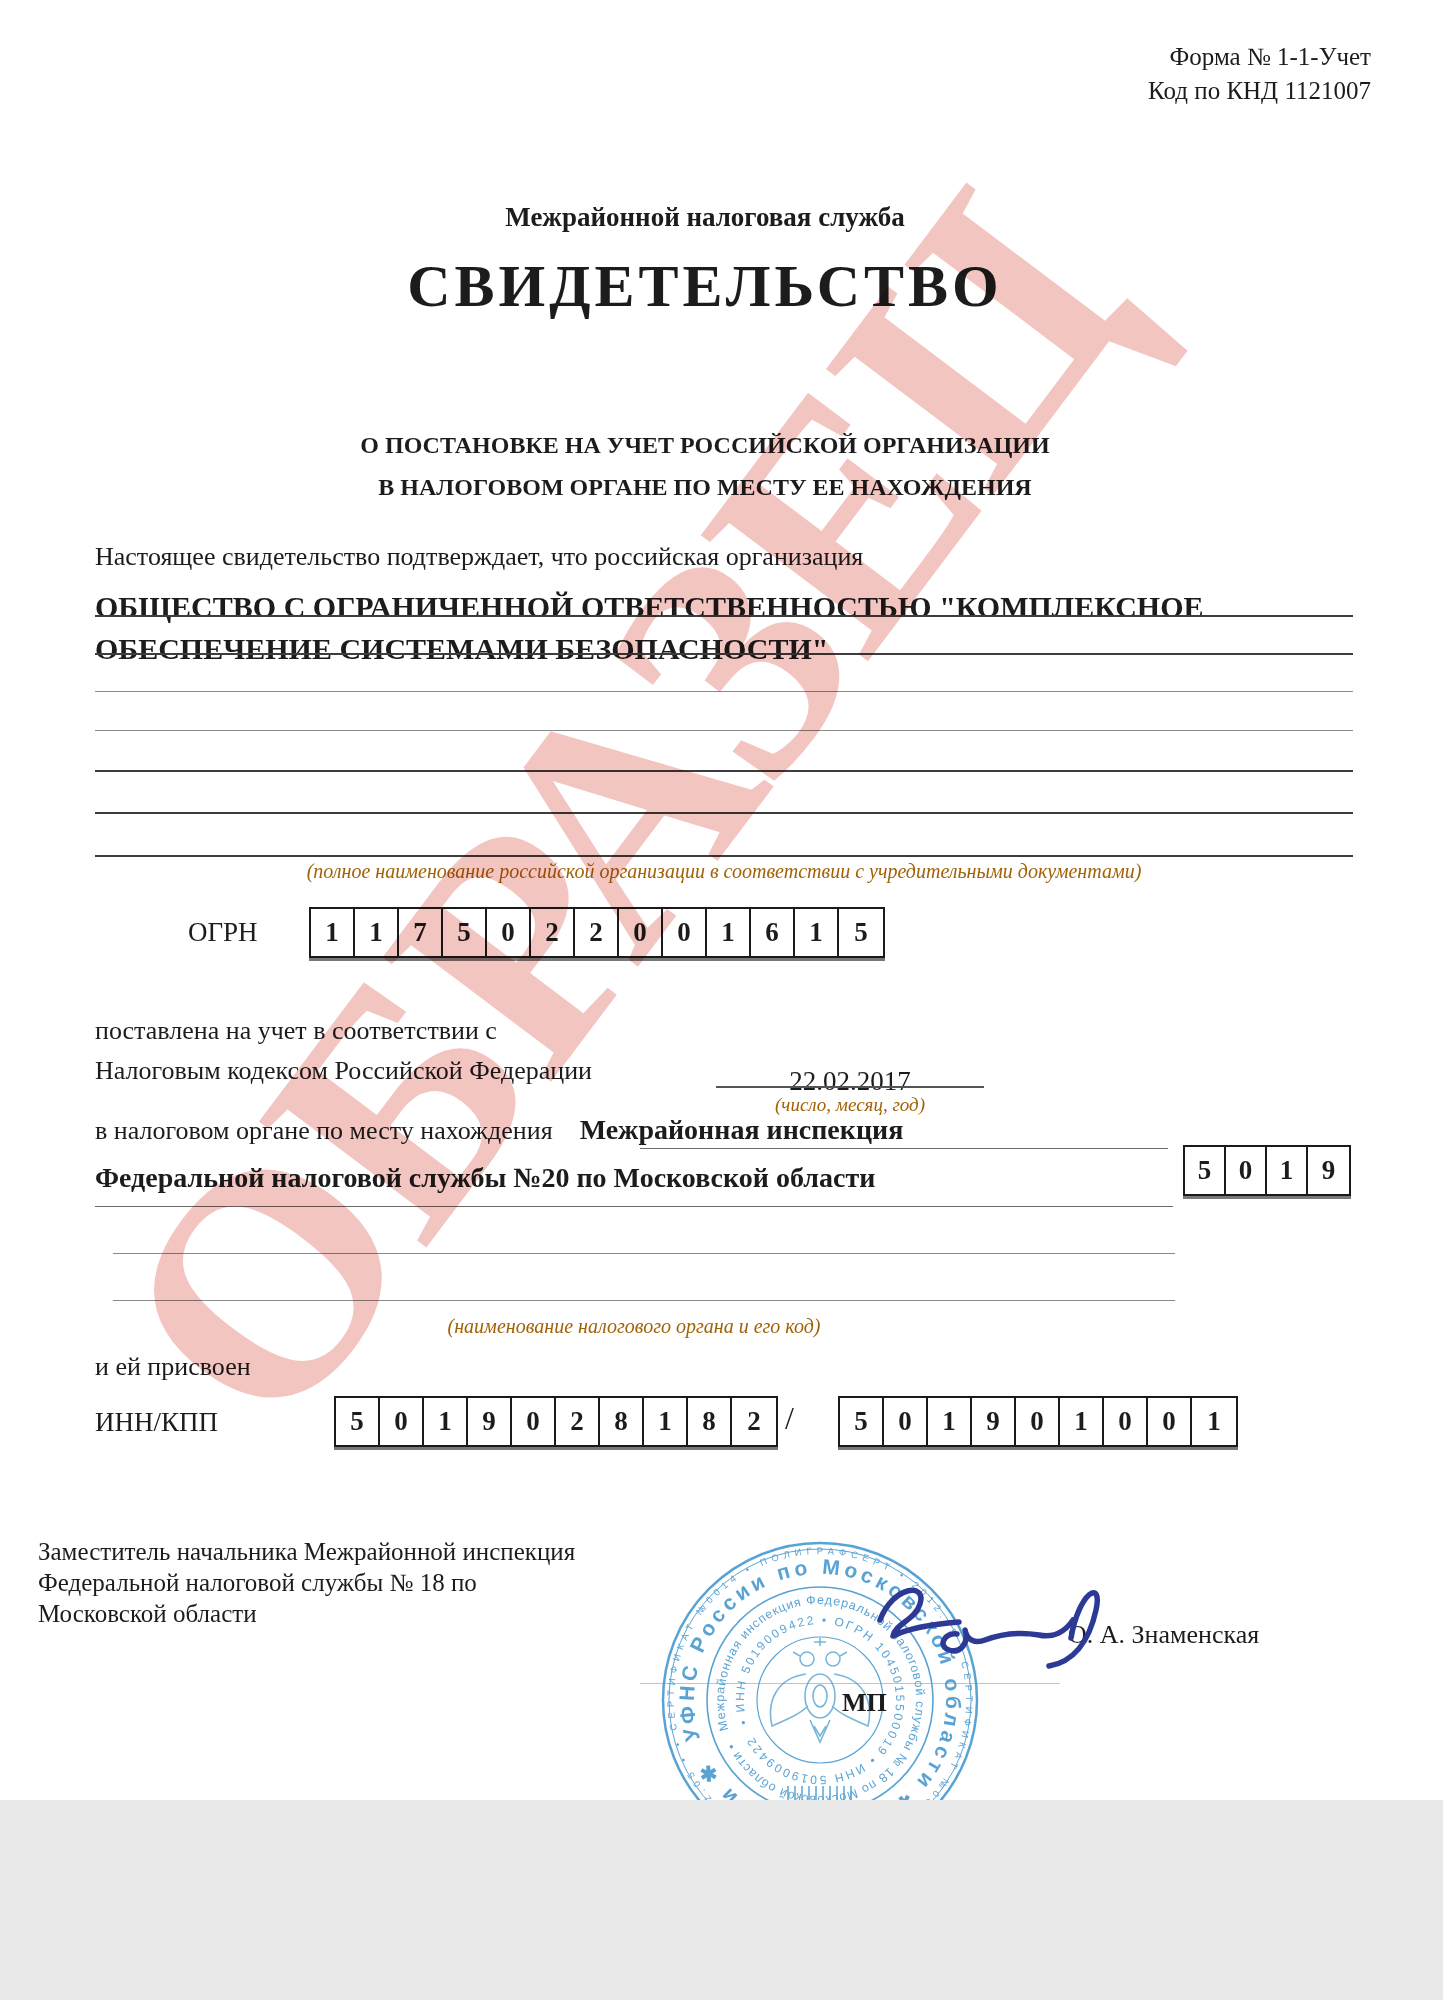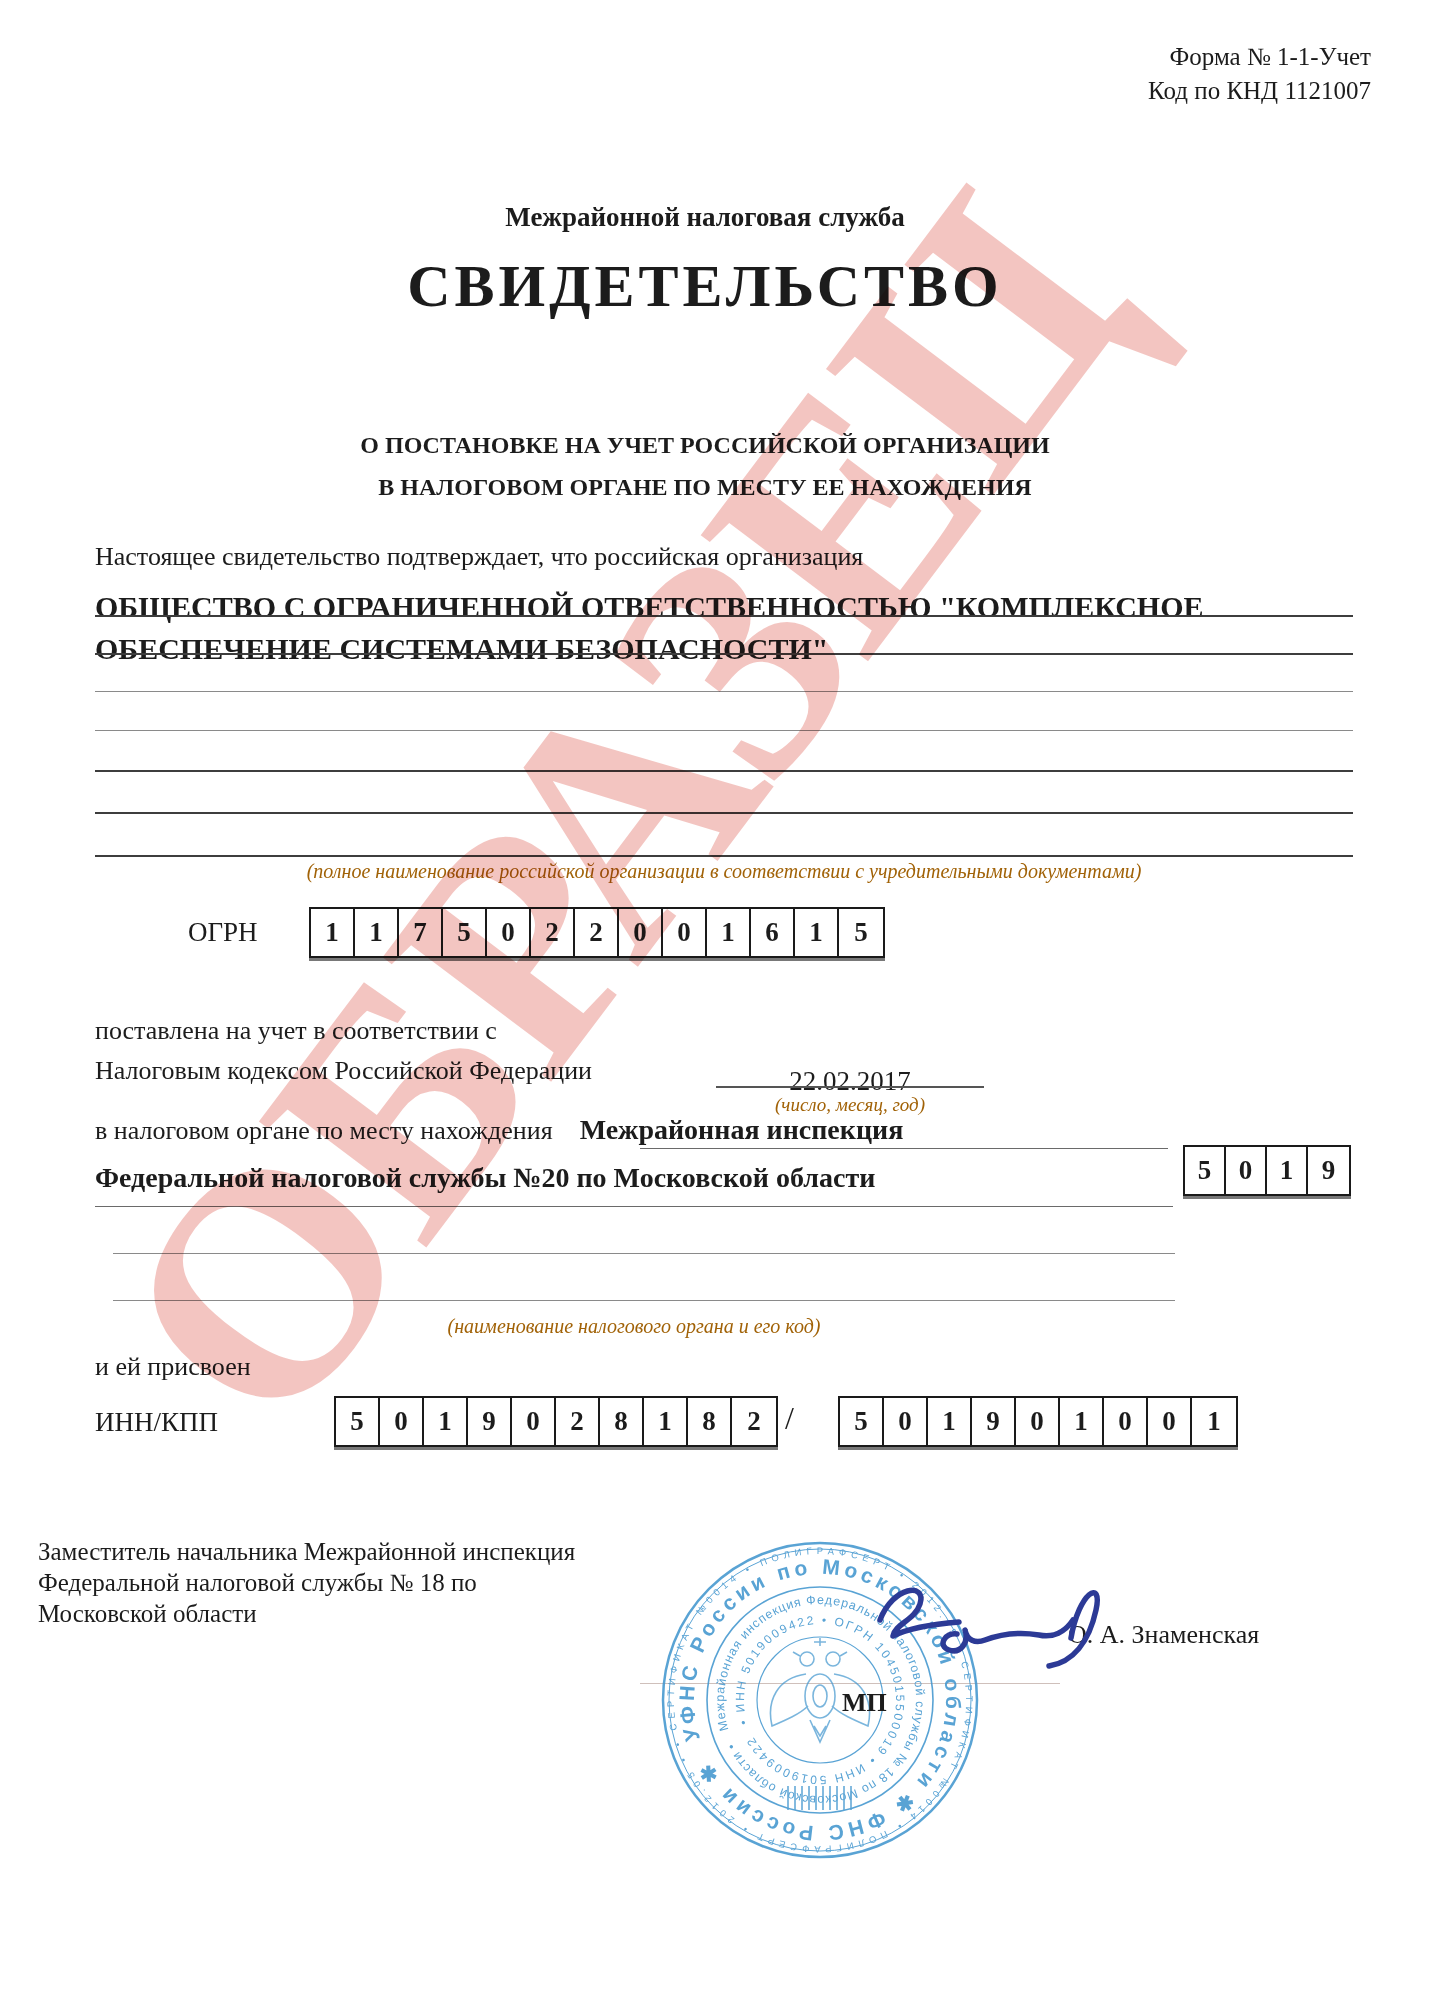--- a/index.html
+++ b/index.html
@@ -1,17 +1,17 @@
 <!DOCTYPE html>
 <html><head>
 <meta charset="utf-8">
 <style>
   html,body{margin:0;padding:0;background:#e8e8e8;}
   .page{
-    position:relative; width:1443px; height:2000px; margin:0 auto;
+    position:relative; width:1443px; height:1800px; margin:0 auto;
     background:#ffffff; overflow:hidden;
     font-family:"Liberation Serif", serif; color:#1c1c1c;
   }
   .abs{position:absolute;}
   .centered{left:0; width:1410px; text-align:center;}
   .rule{position:absolute; height:0; border-bottom:2px solid #3d3d3d;}
   .rule.thin{border-bottom:1px solid #8a8a8a;}
   .rule.faint{border-bottom:1px solid #cfc0bb;}
   .tr-block{right:72px; top:40px; text-align:right; font-size:25px; line-height:34px;}
   .agency{top:202px; font-weight:bold; font-size:27px;}

